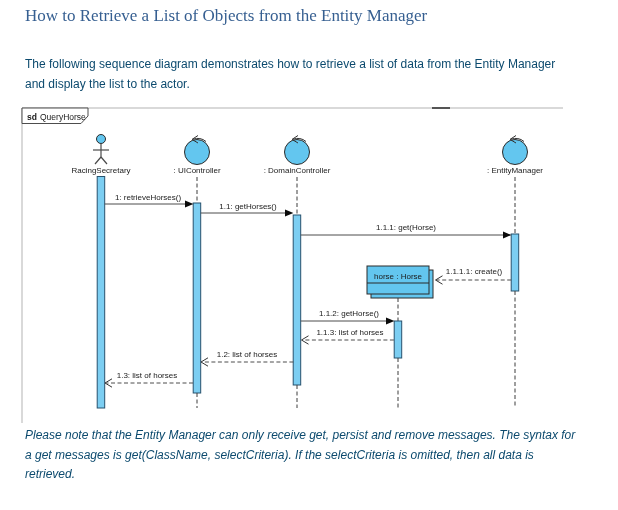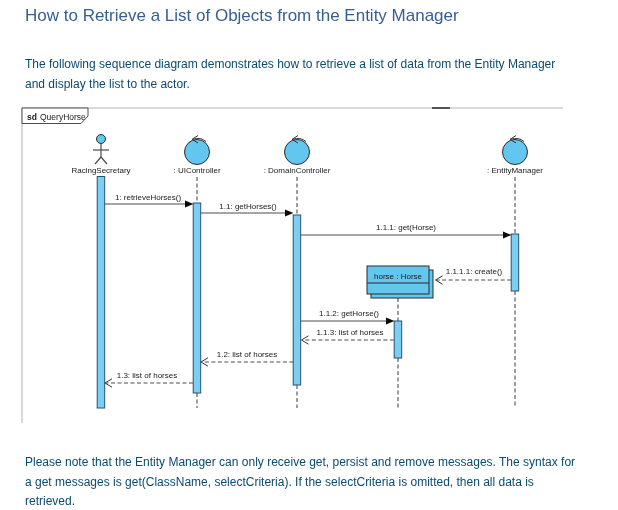--- a/index.html
+++ b/index.html
@@ -1,25 +1,25 @@
 <!DOCTYPE html>
 <html><head>
 <meta charset="utf-8">
 <style>
   html,body{margin:0;padding:0;background:#ffffff;}
   body{width:618px;height:510px;position:relative;overflow:hidden;
        font-family:"Liberation Sans",sans-serif;}
   .abs{position:absolute;}
   #title{left:25px;top:4px;width:560px;
-         font-family:Liberation Sans, sans-serif;
+         font-family:Liberation Serif, serif;
          font-size:17px;line-height:24px;color:#365F91;}
   .bodytext{left:25px;width:578px;font-size:12px;line-height:19.5px;
             color:#0c4a6e;white-space:pre-line;}
   #intro{top:55px;width:545px;}
-  #note{top:453px;}
+  #note{top:426px;font-style:italic;}
   #diagram{left:0;top:103px;}
   svg text{font-family:"Liberation Sans",sans-serif;fill:#1a1a1a;}
   .lbl{font-size:8px;}
   .msglbl{font-size:8px;}
   .framelbl{font-size:8.5px;}
   .solidmsg{stroke:#4d4d4d;stroke-width:1;fill:none;}
   .retmsg{stroke:#4d4d4d;stroke-width:1;fill:none;stroke-dasharray:4 2.5;}
   .life{stroke:#3d3d3d;stroke-width:1;fill:none;stroke-dasharray:4 2.5;}
   .bar{fill:#7CCEF2;stroke:#27526e;stroke-width:1;}
   .shape{fill:#63C6EF;stroke:#2b2b2b;stroke-width:1;}

